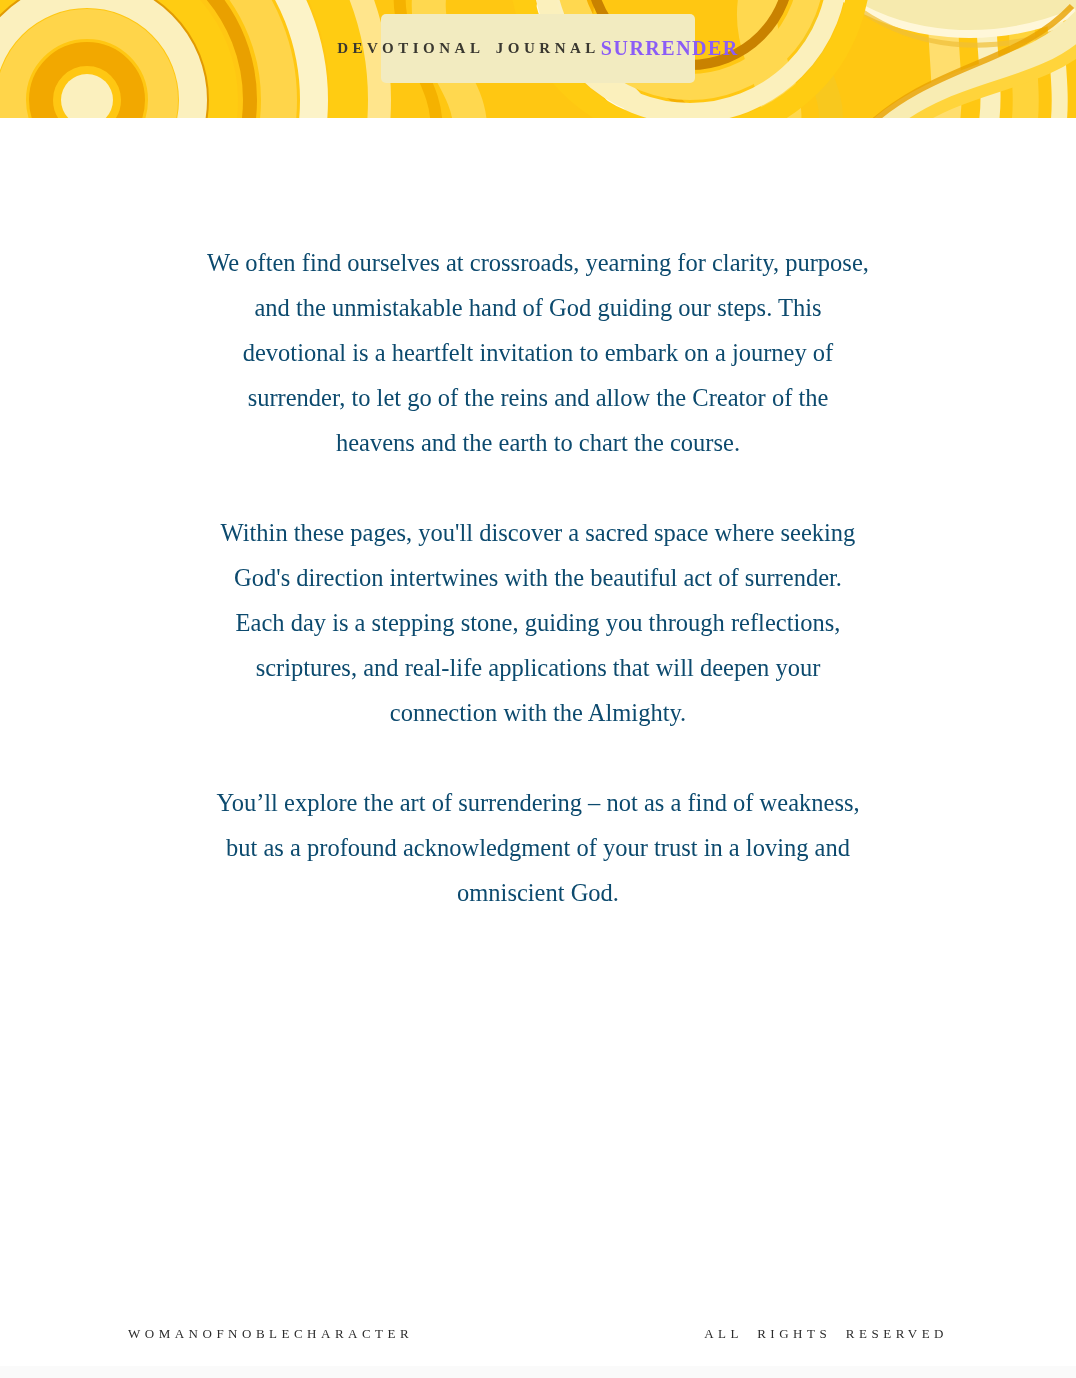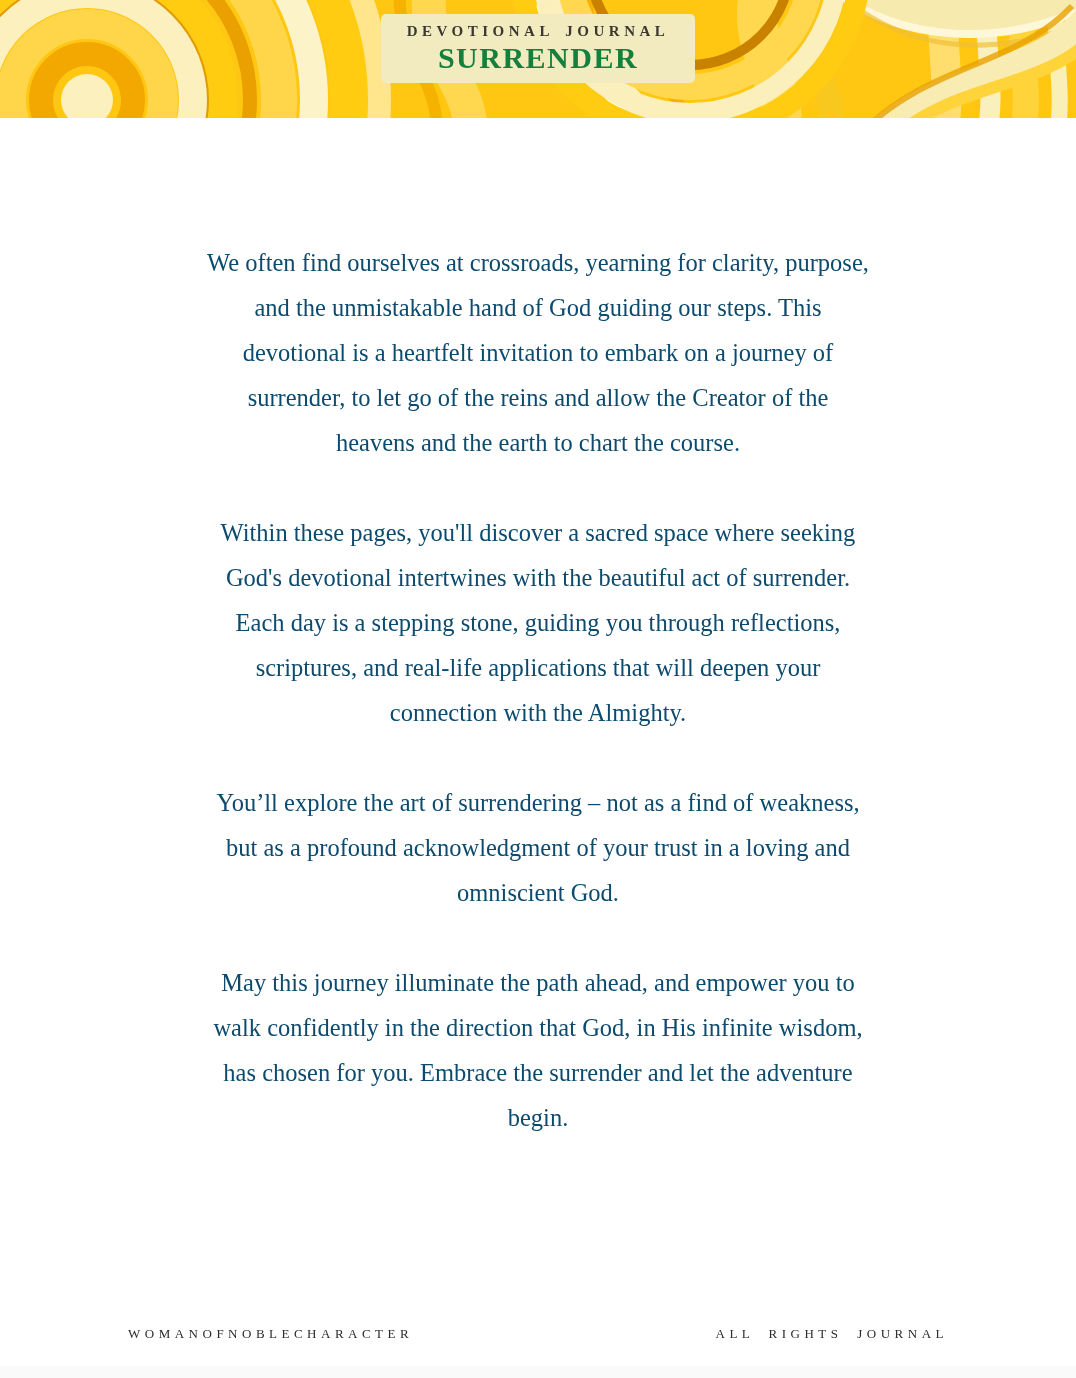--- a/index.html
+++ b/index.html
@@ -30,39 +30,39 @@
   .badge {
     position: absolute;
     top: 14px;
     left: 50%;
     transform: translateX(-50%);
     width: 314px;
     height: 69px;
     background: #F2EBC0;
     border-radius: 5px;
     display: flex;
-    flex-direction: column;
+    flex-direction: row;
     align-items: center;
     justify-content: center;
     gap: 1px;
     z-index: 2;
   }
   .badge-kicker {
     font-size: 15px;
     font-weight: 700;
     letter-spacing: 4.5px;
     word-spacing: 4px;
     color: #3A3830;
     white-space: nowrap;
   }
   .badge-title {
-    font-size: 30px;
+    font-size: 20px;
     font-weight: 700;
     letter-spacing: 1.5px;
-    color: #15803d;
+    color: #8b5cf6;
     white-space: nowrap;
   }
 
   
   .content {
     margin: 122px auto 0;
     max-width: 940px;
     text-align: center;
     color: #0c4a6e;
     font-size: 24.5px;
@@ -153,33 +153,29 @@
     </div>
   </header>
 
   <main class="content">
     <p class="para">We often find ourselves at crossroads, yearning for clarity, purpose,
 and the unmistakable hand of God guiding our steps. This
 devotional is a heartfelt invitation to embark on a journey of
 surrender, to let go of the reins and allow the Creator of the
 heavens and the earth to chart the course.</p>
     <p class="para">Within these pages, you'll discover a sacred space where seeking
-God's devotional intertwines with the beautiful act of surrender.
+God's direction intertwines with the beautiful act of surrender.
 Each day is a stepping stone, guiding you through reflections,
 scriptures, and real-life applications that will deepen your
 connection with the Almighty.</p>
     <p class="para">You’ll explore the art of surrendering – not as a find of weakness,
 but as a profound acknowledgment of your trust in a loving and
 omniscient God.</p>
-    <p class="para">May this journey illuminate the path ahead, and empower you to
-walk confidently in the direction that God, in His infinite wisdom,
-has chosen for you. Embrace the surrender and let the adventure
-begin.</p>
   </main>
 
   <footer class="footer">
     <span>WOMANOFNOBLECHARACTER</span>
-    <span>ALL RIGHTS JOURNAL</span>
+    <span>ALL RIGHTS RESERVED</span>
   </footer>
 
   <div class="bottom-strip"></div>
 
 </div>
 
 </body></html>

